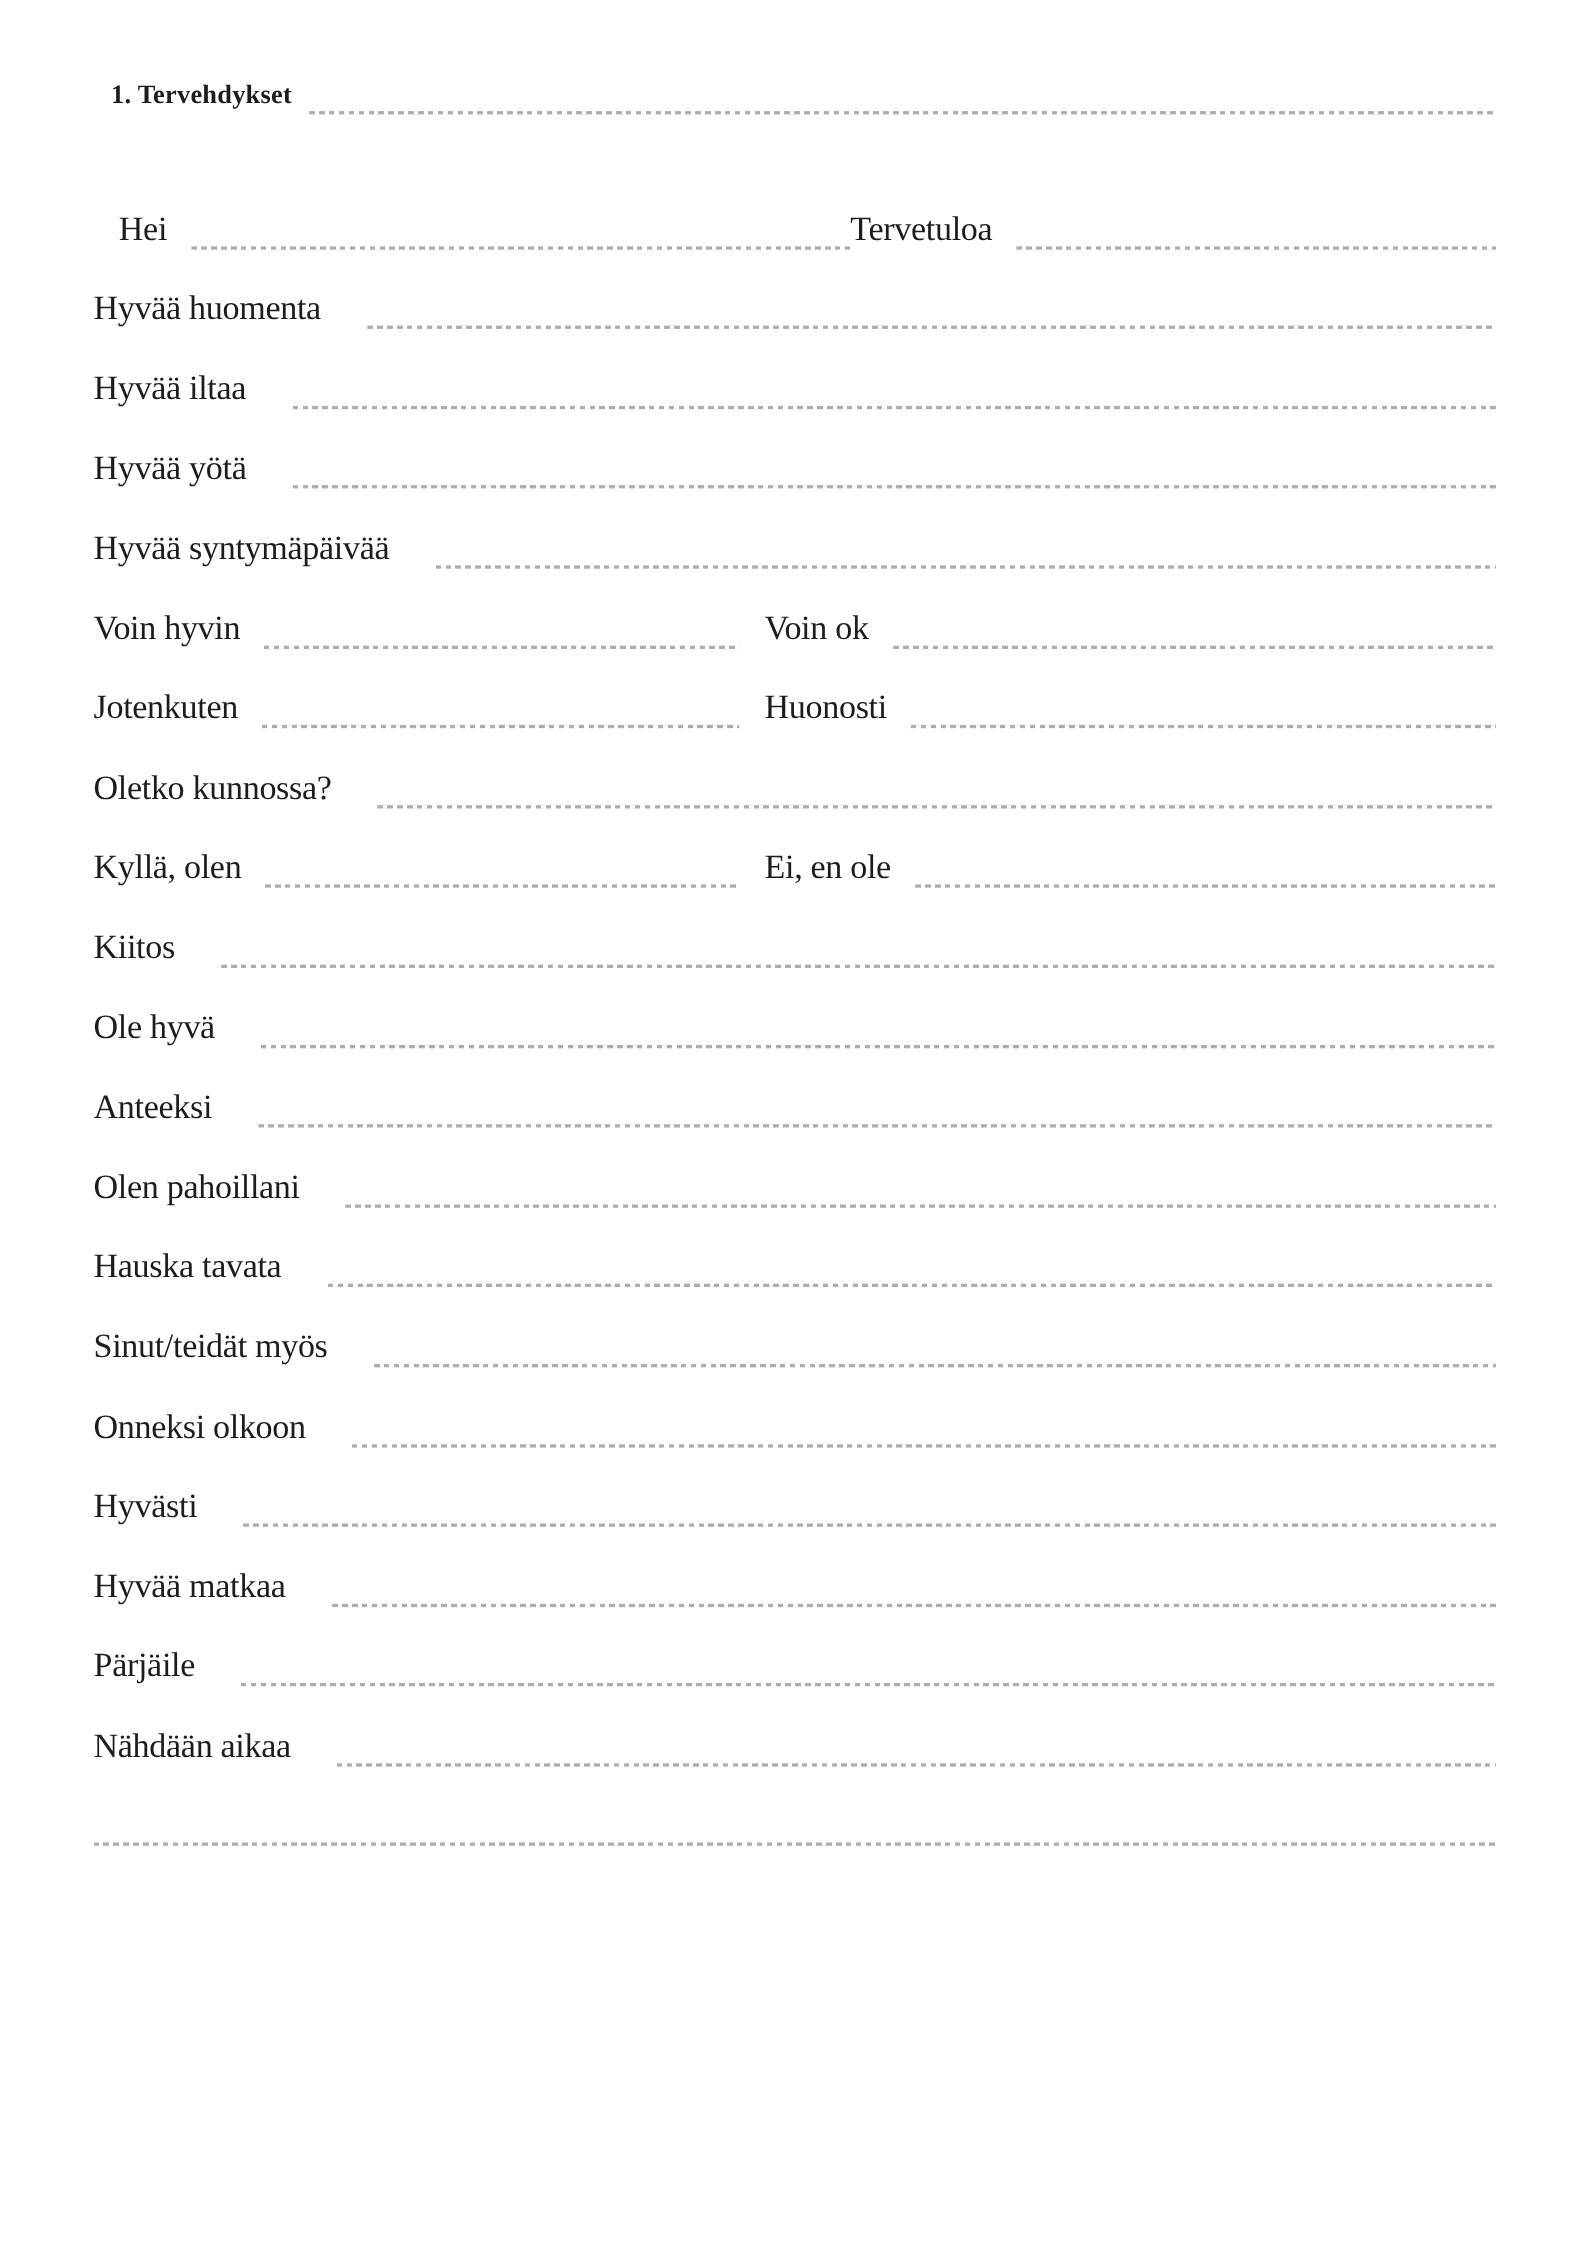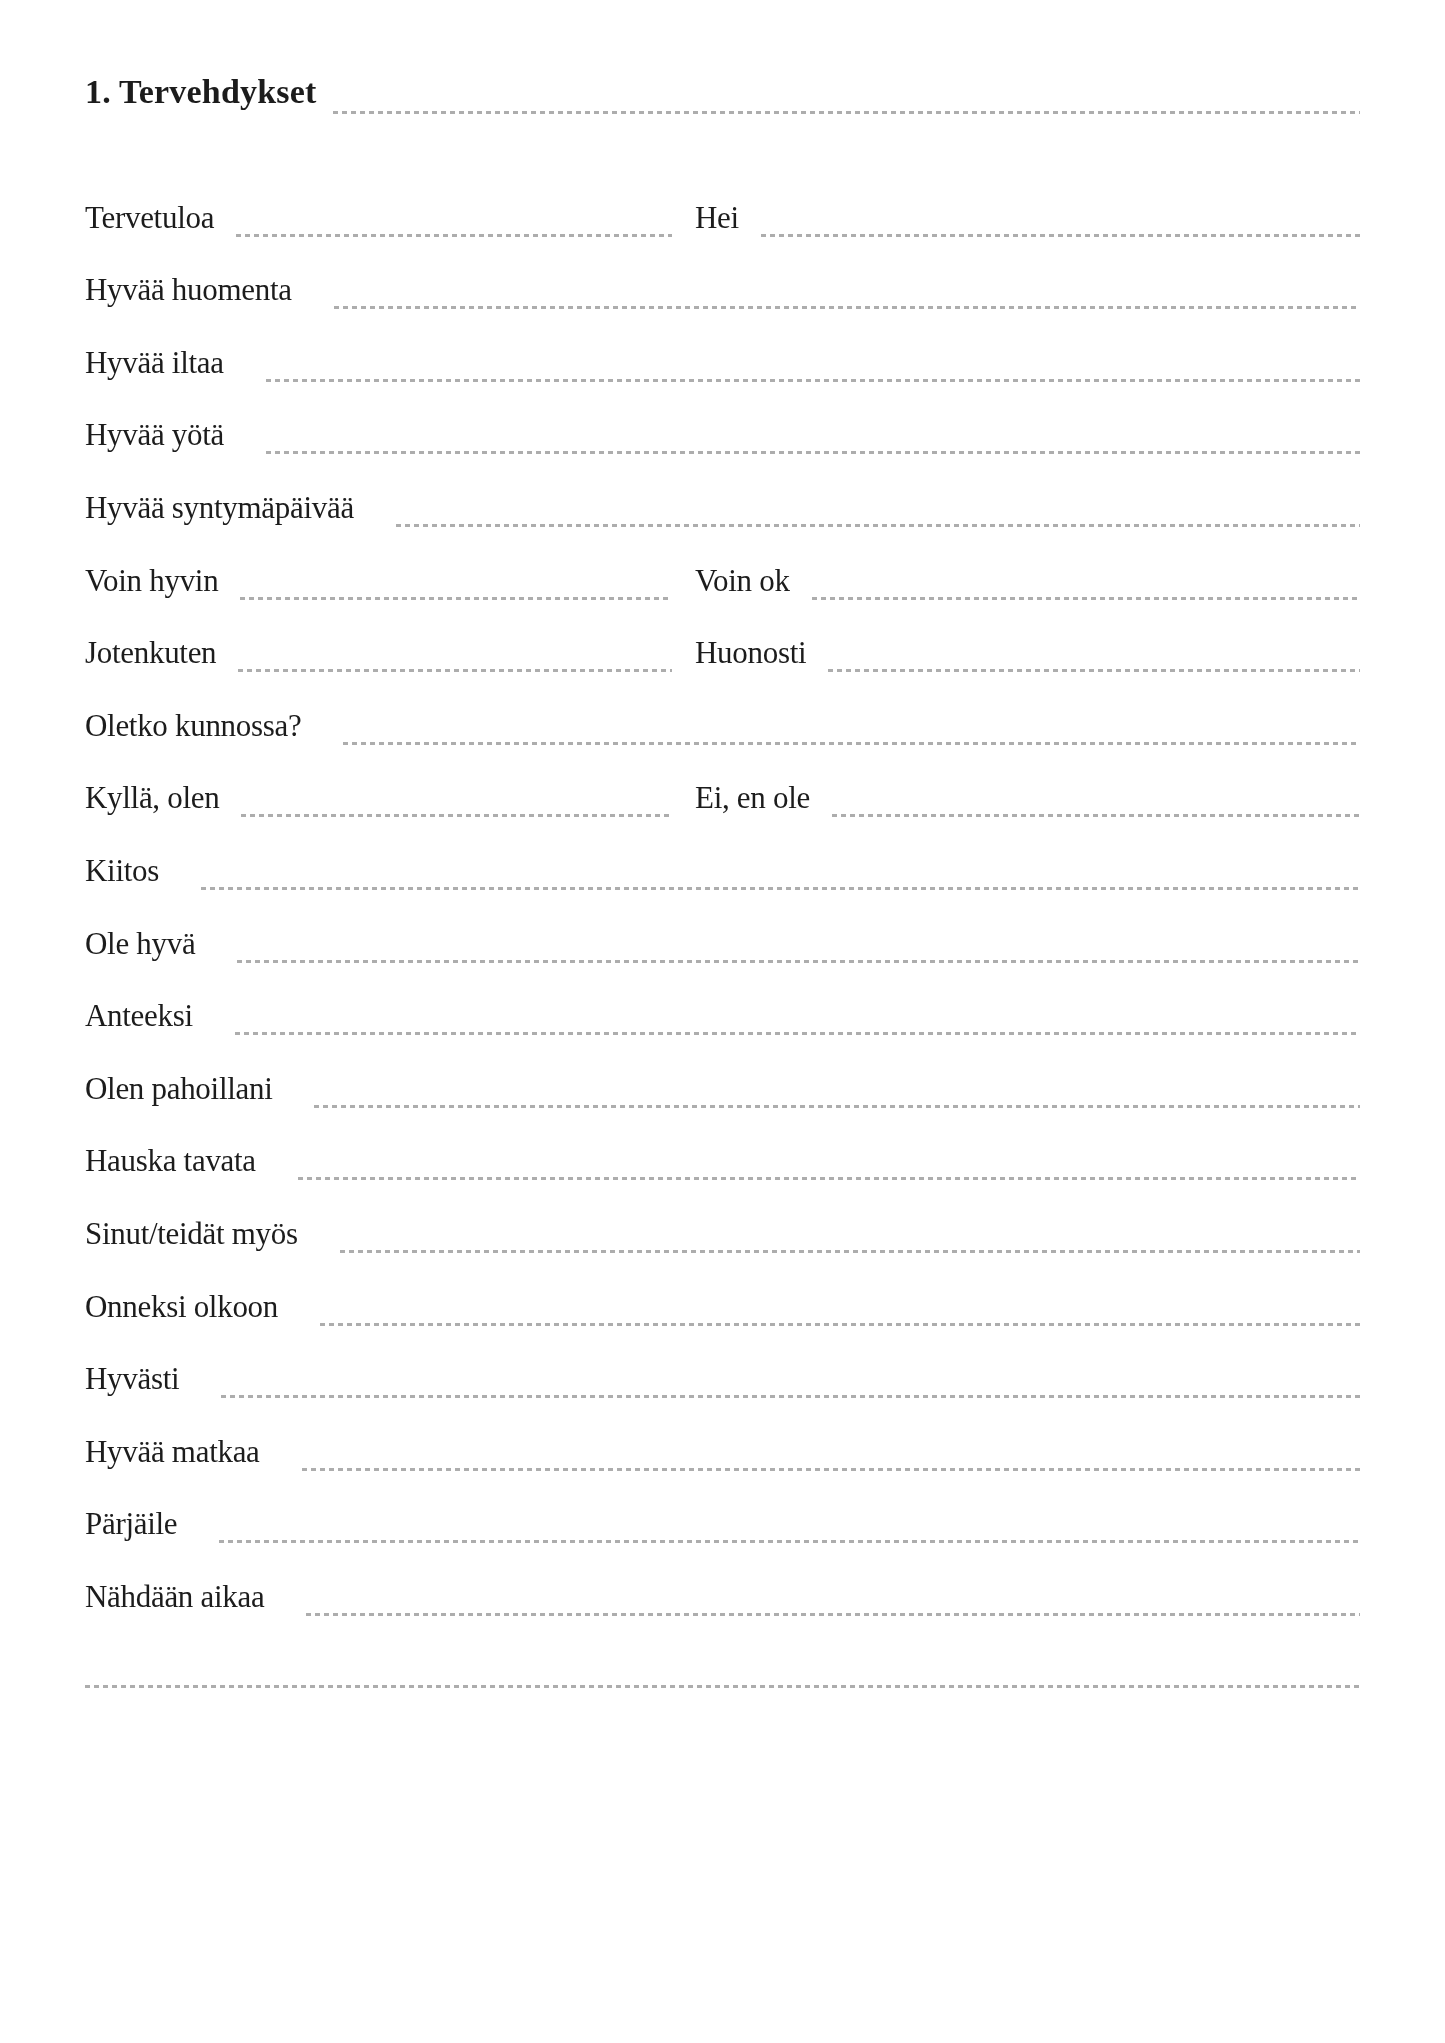--- a/index.html
+++ b/index.html
@@ -20,25 +20,26 @@
     height: 2043px;
     padding: 0 85px;
     background: var(--bg, #ffffff);
   }
   .title-row {
     display: flex;
     align-items: flex-end;
     padding-top: 75px;
   }
   .title {
-    font-size: 34px;
+    font-size: 24px;
     font-weight: bold;
     line-height: 1.0;
     letter-spacing: 0.2px;
     white-space: nowrap;
+    margin-left: 16px;
   }
   .dots {
     flex: 1 1 auto;
     height: 3px;
     margin-left: 22px;
     margin-bottom: -4px;
     background-image: repeating-linear-gradient(
       to right,
       var(--dots, #adadad) 0px, var(--dots, #adadad) 5px,
       transparent 5px, transparent 9px);
@@ -69,26 +70,26 @@
 <body>
 
 <div class="page">
   <div class="title-row">
     <span class="title">1. Tervehdykset</span>
     <div class="dots"></div>
   </div>
 
   <div class="rows">
       <div class="row">
+        <div class="cell right-col">
+          <span class="label">Hei</span>
+          <div class="dots"></div>
+        </div>
         <div class="cell left-col">
           <span class="label">Tervetuloa</span>
-          <div class="dots"></div>
-        </div>
-        <div class="cell right-col">
-          <span class="label">Hei</span>
           <div class="dots"></div>
         </div>
       </div>
       <div class="row">
         <div class="cell full">
           <span class="label">Hyvää huomenta</span>
           <div class="dots"></div>
         </div>
       </div>
       <div class="row">

